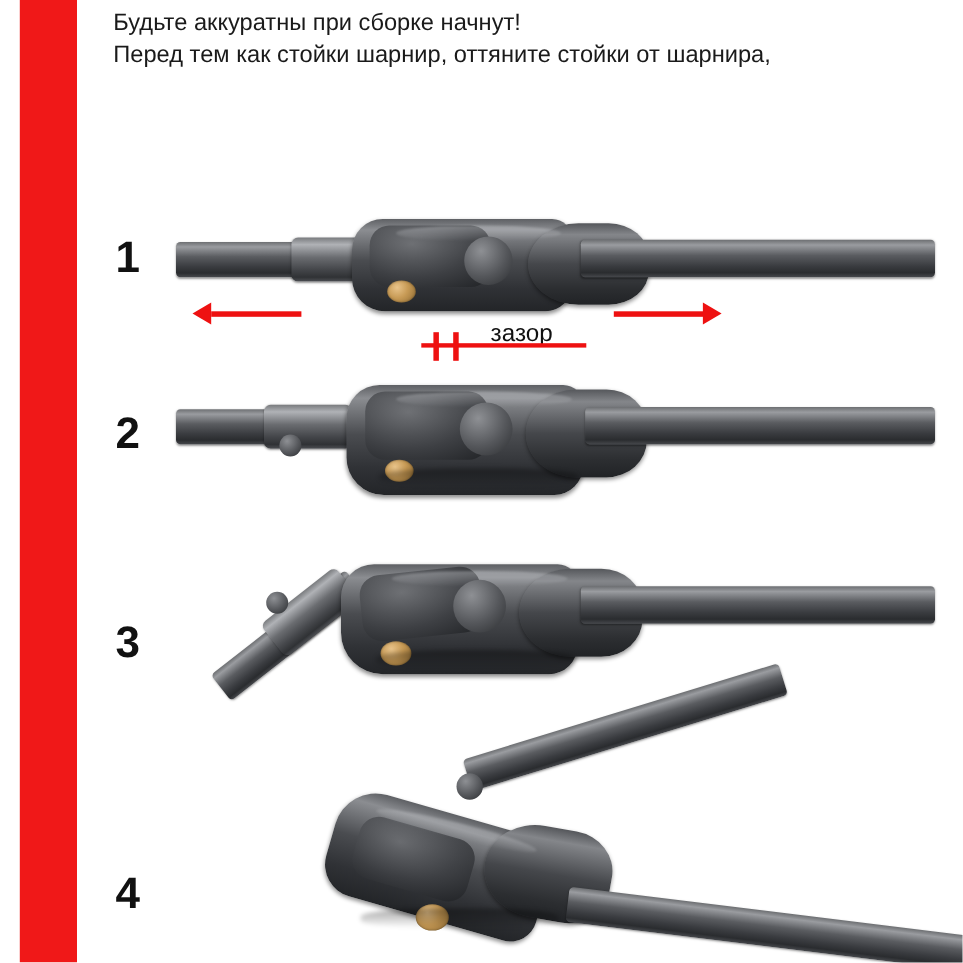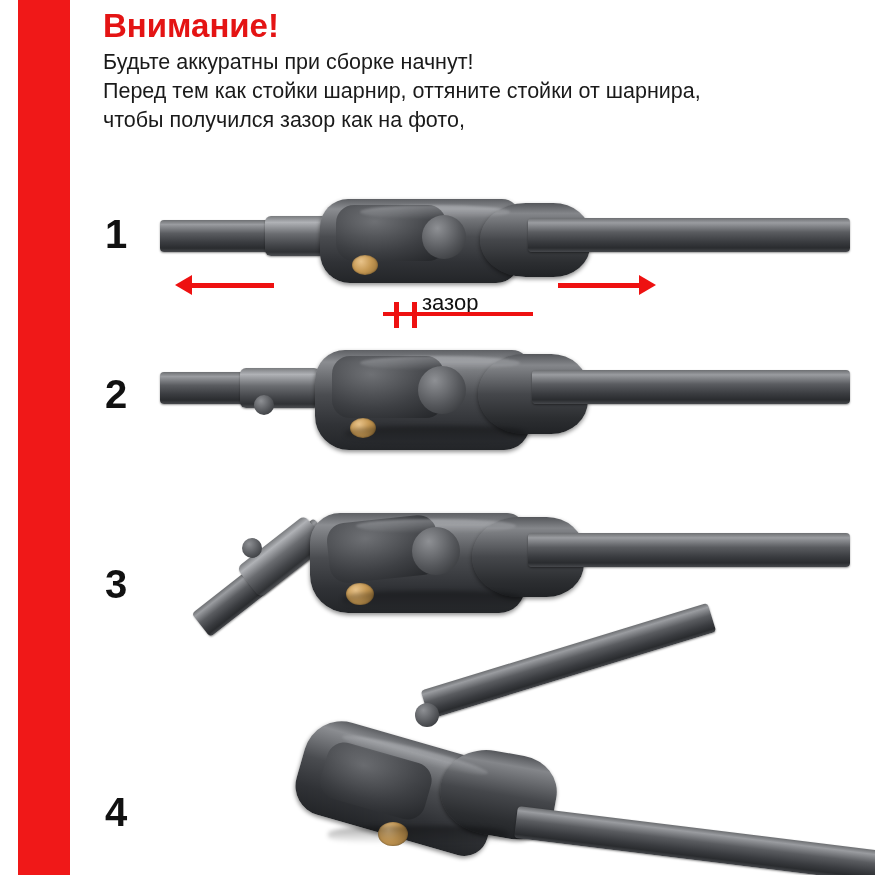--- a/index.html
+++ b/index.html
@@ -153,24 +153,22 @@
   }
 </style>
 </head>
 <body>
 
 <div id="page">
 
   <div class="red-bar"></div>
 
   <div class="header">
-    <div class="title">Внимание!</div>
     <div class="subline">Будьте аккуратны при сборке начнут!</div>
     <div class="subline">Перед тем как стойки шарнир, оттяните стойки от шарнира,</div>
-    <div class="subline">чтобы получился зазор как на фото,</div>
   </div>
 
   <div class="step-num step1">1</div>
 
   <div class="photo" style="left:160px; top:185px; width:690px; height:110px;">
 
     <div class="pole" style="left:0px; top:35px; width:175px; height:32px;"></div>
 
     <div class="pole light" style="left:105px; top:31px; width:70px; height:40px; border-radius:6px;"></div>
 
@@ -182,21 +180,21 @@
     <div class="rivet" style="left:192px; top:70px; width:26px; height:20px;"></div>
 
     <div class="pole" style="left:368px; top:33px; width:322px; height:34px;"></div>
 
     <div class="arrow-line" style="left:32px; top:98px; width:82px;"></div>
     <div class="arrow-head left" style="left:15px; top:90px;"></div>
     <div class="arrow-line" style="left:398px; top:98px; width:82px;"></div>
     <div class="arrow-head right" style="left:479px; top:90px;"></div>
   </div>
 
-  <div class="gap-label" style="left:422px; top:290px;">зазор</div>
+  <div class="gap-label" style="left:446px; top:290px;">зазор</div>
   <div class="gap-line" style="left:383px; top:312px; width:150px; height:4px;"></div>
   <div class="gap-line" style="left:394px; top:302px; width:5px; height:26px;"></div>
   <div class="gap-line" style="left:412px; top:302px; width:5px; height:26px;"></div>
 
   <div class="step-num step2">2</div>
 
   <div class="photo" style="left:160px; top:340px; width:690px; height:115px;">
     <div class="pole" style="left:0px; top:32px; width:120px; height:32px;"></div>
     <div class="pole light" style="left:80px; top:28px; width:80px; height:40px; border-radius:6px;"></div>
     <div class="knuckle" style="left:94px; top:55px; width:20px; height:20px;"></div>

